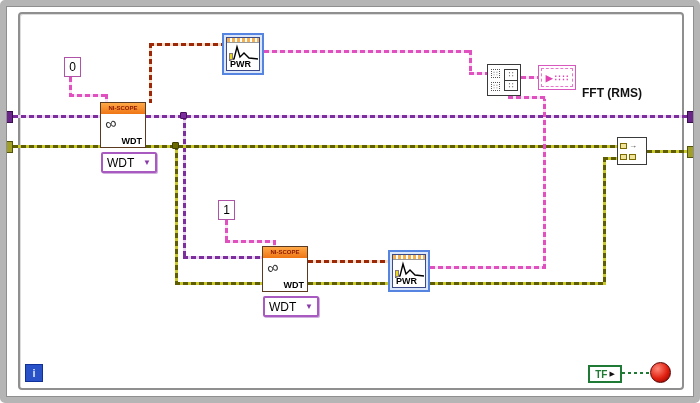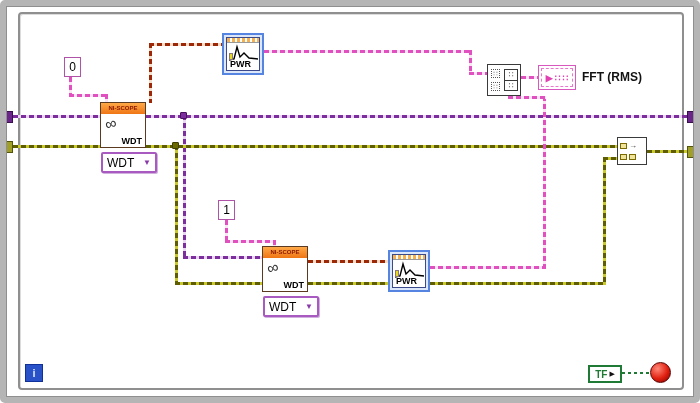--- a/index.html
+++ b/index.html
@@ -194,21 +194,21 @@
     </span>
   </div>
 
   <div class="ffticon" style="left:538px;top:65px;width:38px;height:25px;">
     <div class="ffti-inner">
       <span>▶</span>
       <span>∷</span>
       <span>∷</span>
     </div>
   </div>
-  <div class="fft-label" style="left:582px;top:70px;">FFT (RMS)</div>
+  <div class="fft-label" style="left:582px;top:86px;">FFT (RMS)</div>
 
   <div class="conv" style="left:617px;top:137px;width:30px;height:28px;">
     <span class="r">
       <span class="csq"></span>
       <span class="arrow">→</span>
     </span>
     <span class="r">
       <span class="csq"></span>
       <span class="csq"></span>
     </span>

